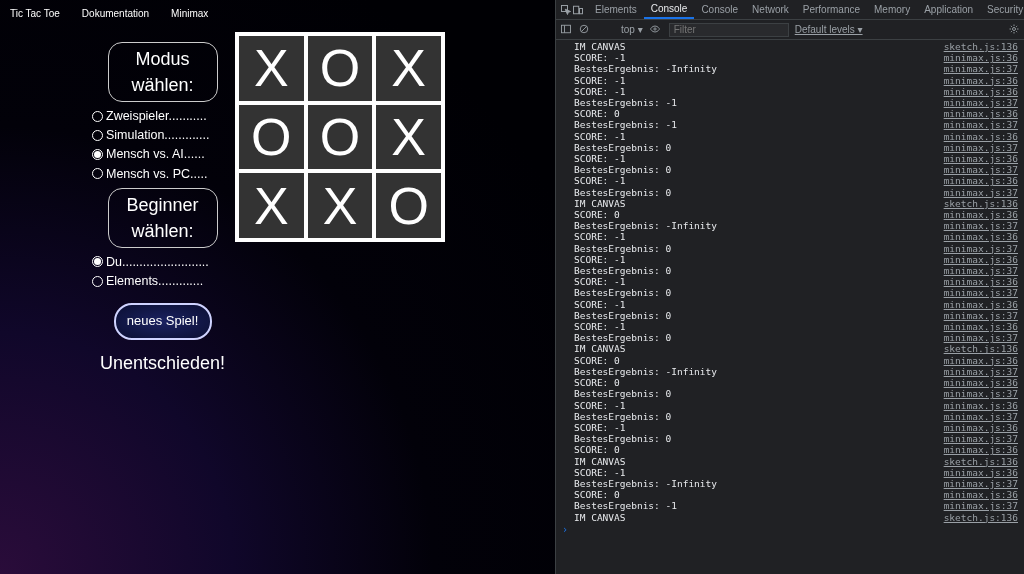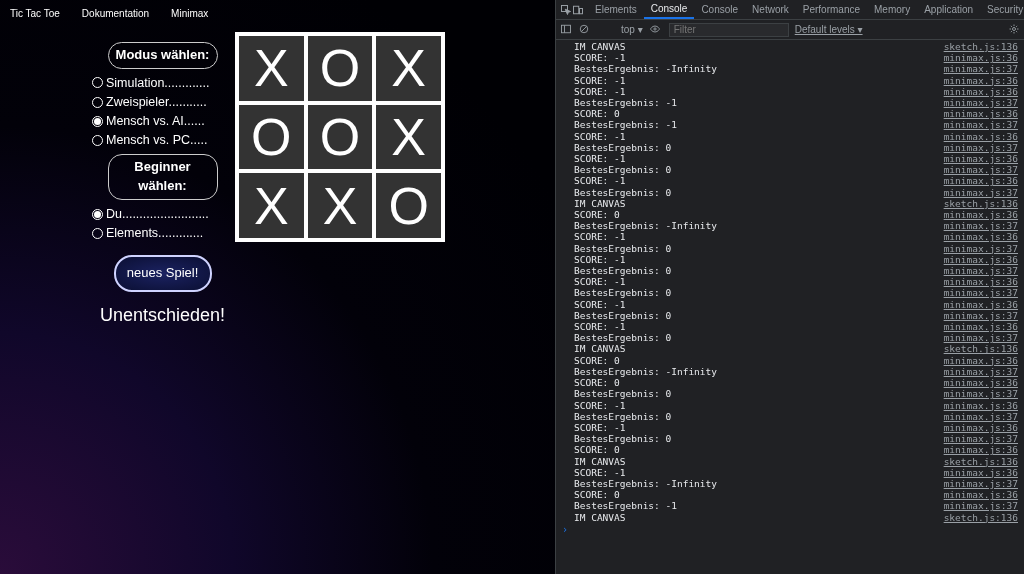--- a/index.html
+++ b/index.html
@@ -30,27 +30,26 @@
     top: 38px;
     width: 145px;
     font-size: 12.5px;
     line-height: 1.45;
   }
   .pill {
     border: 1px solid #ccc;
     border-radius: 14px;
     padding: 3px 0;
     text-align: center;
-    font-size: 13px;
+    font-size: 18px;
     margin: 4px 0 5px 0;
     width: 110px;
     margin-left: auto;
     margin-right: auto;
     cursor: pointer;
-    font-weight: bold;
   }
   .radio-row {
     display: flex;
     align-items: center;
     gap: 3px;
     padding: 0 0 1px 2px;
   }
   .radio-row input[type=radio] {
     width: 11px; height: 11px;
     appearance: none;
@@ -216,25 +215,25 @@
     <span>Tic Tac Toe</span>
     <span>Dokumentation</span>
     <span>Minimax</span>
   </div>
 
   <div class="controls">
     <div class="pill">Modus wählen:</div>
 
     <div class="radio-row">
       <input type="radio" name="mode" style="">
-      <label>Simulation.............</label>
+      <label>Zweispieler...........</label>
     </div>
     <div class="radio-row">
       <input type="radio" name="mode" style="">
-      <label>Zweispieler...........</label>
+      <label>Simulation.............</label>
     </div>
     <div class="radio-row">
       <input type="radio" name="mode" checked="" style="">
       <label>Mensch vs. AI......</label>
     </div>
     <div class="radio-row">
       <input type="radio" name="mode" style="">
       <label>Mensch vs. PC.....</label>
     </div>
 

